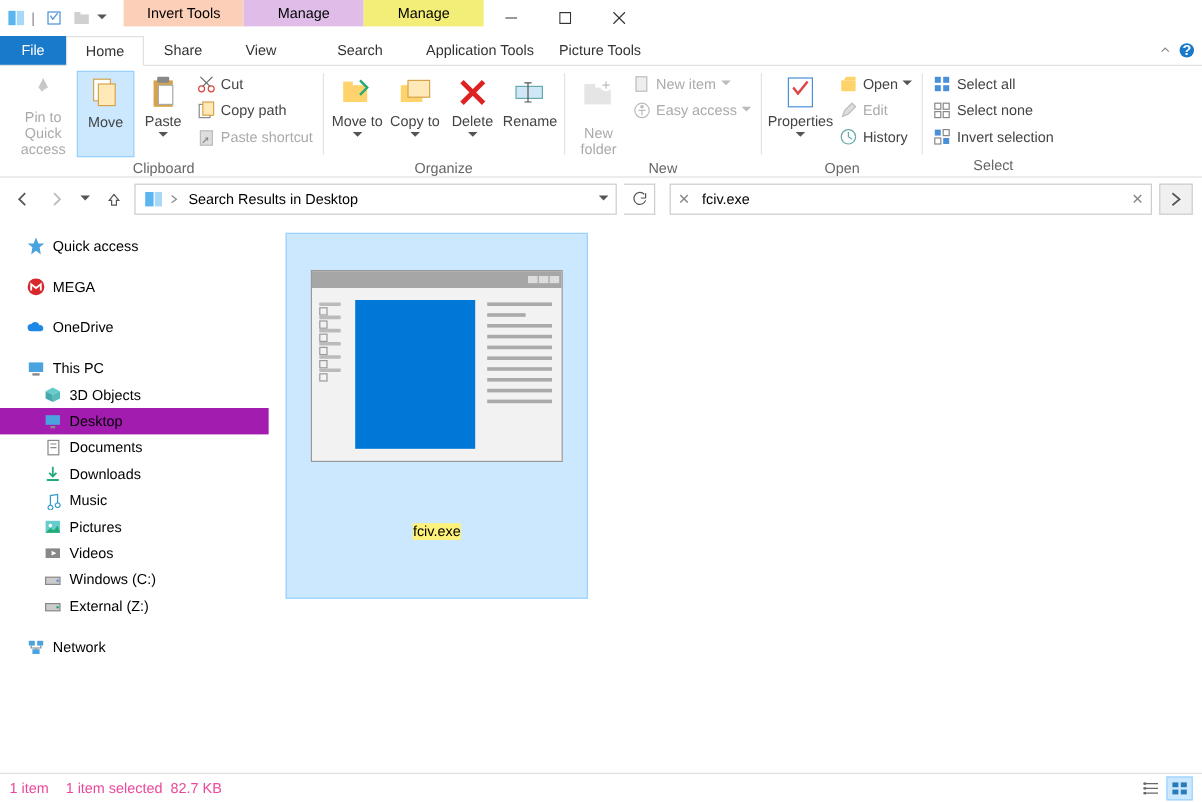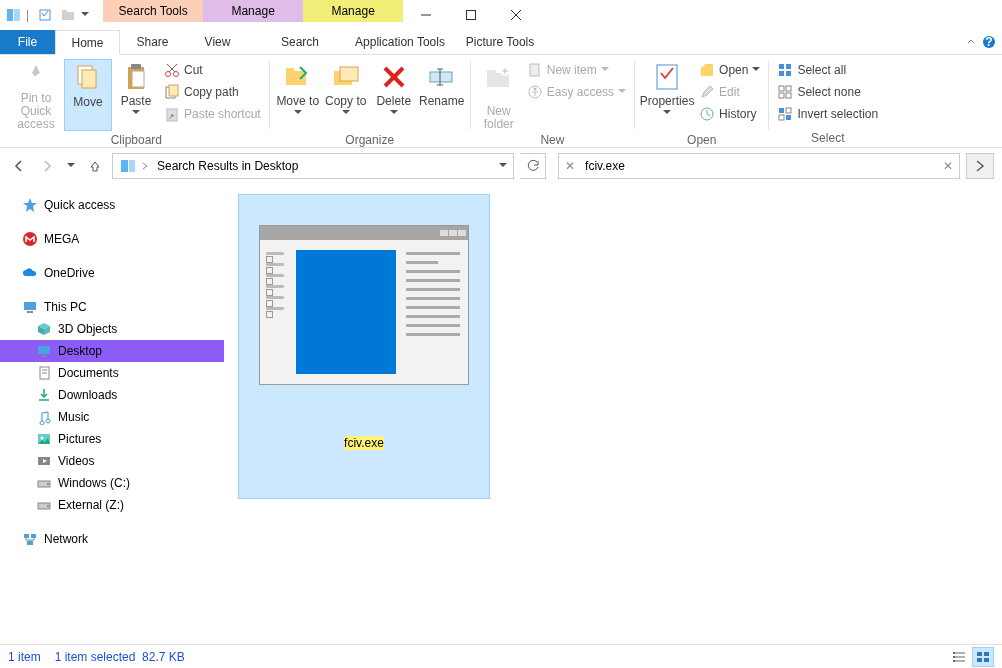--- a/index.html
+++ b/index.html
@@ -44,38 +44,38 @@
     .addr-seg { display:flex; align-items:center; gap:4px; padding:0 4px; height:100%; }
     .refresh { width:26px; height:26px; border:1px solid #ccc; border-left:none; display:flex; align-items:center; justify-content:center; }
     .search { width:402px; height:26px; border:1px solid #ccc; display:flex; align-items:center; margin-left:6px; }
     .search input { border:none; outline:none; flex:1; font-size:12px; padding:0 4px; }
     .search-go { width:28px; height:26px; background:#f0f0f0; border:1px solid #ccc; display:flex; align-items:center; justify-content:center; }
     
     .body { display:flex; height:466px; }
     .nav { width:224px; border-right:0; padding:10px 0; overflow:hidden; }
     .nav-item { display:flex; align-items:center; height:22px; padding-left:22px; gap:6px; }
     .nav-item.sub { padding-left:36px; }
-    .nav-item.selected { background:#8b5cf6; }
+    .nav-item.selected { background:#a21caf; }
     .nav-spacer { height:12px; }
     .content { flex:1; padding:10px 14px; }
     .item { width:252px; height:305px; background:#cce8ff; border:1px solid #99d1ff; display:flex; flex-direction:column; align-items:center; padding:30px 14px 10px 14px; }
     .thumb { width:210px; height:160px; background:#f2f2f2; border:1px solid #999; position:relative; }
     .thumb-head { height:14px; background:#a6a6a6; display:flex; justify-content:flex-end; align-items:center; gap:1px; padding-right:2px; }
     .thumb-head span { width:8px; height:6px; background:#ddd; display:inline-block; }
     .thumb-body { display:flex; height:calc(100% - 14px); }
     .thumb-side { width:30px; display:flex; flex-direction:column; gap:8px; padding:12px 6px; }
     .thumb-side div{ height:3px; background:#bbb; border-radius:1px; }
     .thumb-side div::before { content:""; display:inline-block; width:5px;height:5px;border:1px solid #999;margin-right:4px;vertical-align:middle;}
     .thumb-main { width:100px; background:#0078d7; margin:10px 6px; }
     .thumb-lines { flex:1; display:flex; flex-direction:column; gap:6px; padding:12px 8px 0 4px; }
     .thumb-lines div { height:3px; background:#aaa; }
     .item-label { margin-top:50px; padding:1px 6px; }
     .hl { background:#fff27a; }
     
-    .status { position:absolute; bottom:0; left:0; right:0; height:24px; border-top:1px solid #e0e0e0; display:flex; align-items:center; padding:0 8px; gap:14px; font-size:12px; color:#1d4ed8;}
+    .status { position:absolute; bottom:0; left:0; right:0; height:24px; border-top:1px solid #e0e0e0; display:flex; align-items:center; padding:0 8px; gap:14px; font-size:12px; color:#ec4899;}
     .status .views { margin-left:auto; display:flex; gap:2px;}
     .viewbtn { width:22px; height:20px; border:1px solid transparent; display:flex; align-items:center; justify-content:center;}
     .viewbtn.active { background:#cce8ff; border-color:#99d1ff;}
   </style>
 </head>
 <body>
 
 <div class="titlebar">
   <div class="tb-left">
     <span class="tb-icon">
@@ -96,21 +96,21 @@
         <svg width="14" height="14">
             <rect x="1" y="4" width="12" height="8" fill="#d0d0d0"></rect>
             <rect x="1" y="2" width="5" height="3" fill="#d0d0d0"></rect>
           </svg>
       </span>
       <span class="tri"></span>
     </div>
   </div>
   <div style="width:10px;"></div>
   <div class="ctx-tabs">
-    <div class="ctx-tab" style="background:#fccfb8">Search Tools</div>
+    <div class="ctx-tab" style="background:#fccfb8">Invert Tools</div>
     <div class="ctx-tab" style="background:#e0bce8">Manage</div>
     <div class="ctx-tab" style="background:#f2ee77">Manage</div>
   </div>
   <div class="winbtns">
     <div class="winbtn">
         <svg width="10" height="10">
           <line x1="0" y1="5" x2="10" y2="5" stroke="#333"></line>
         </svg>
       </div>
     <div class="winbtn">

